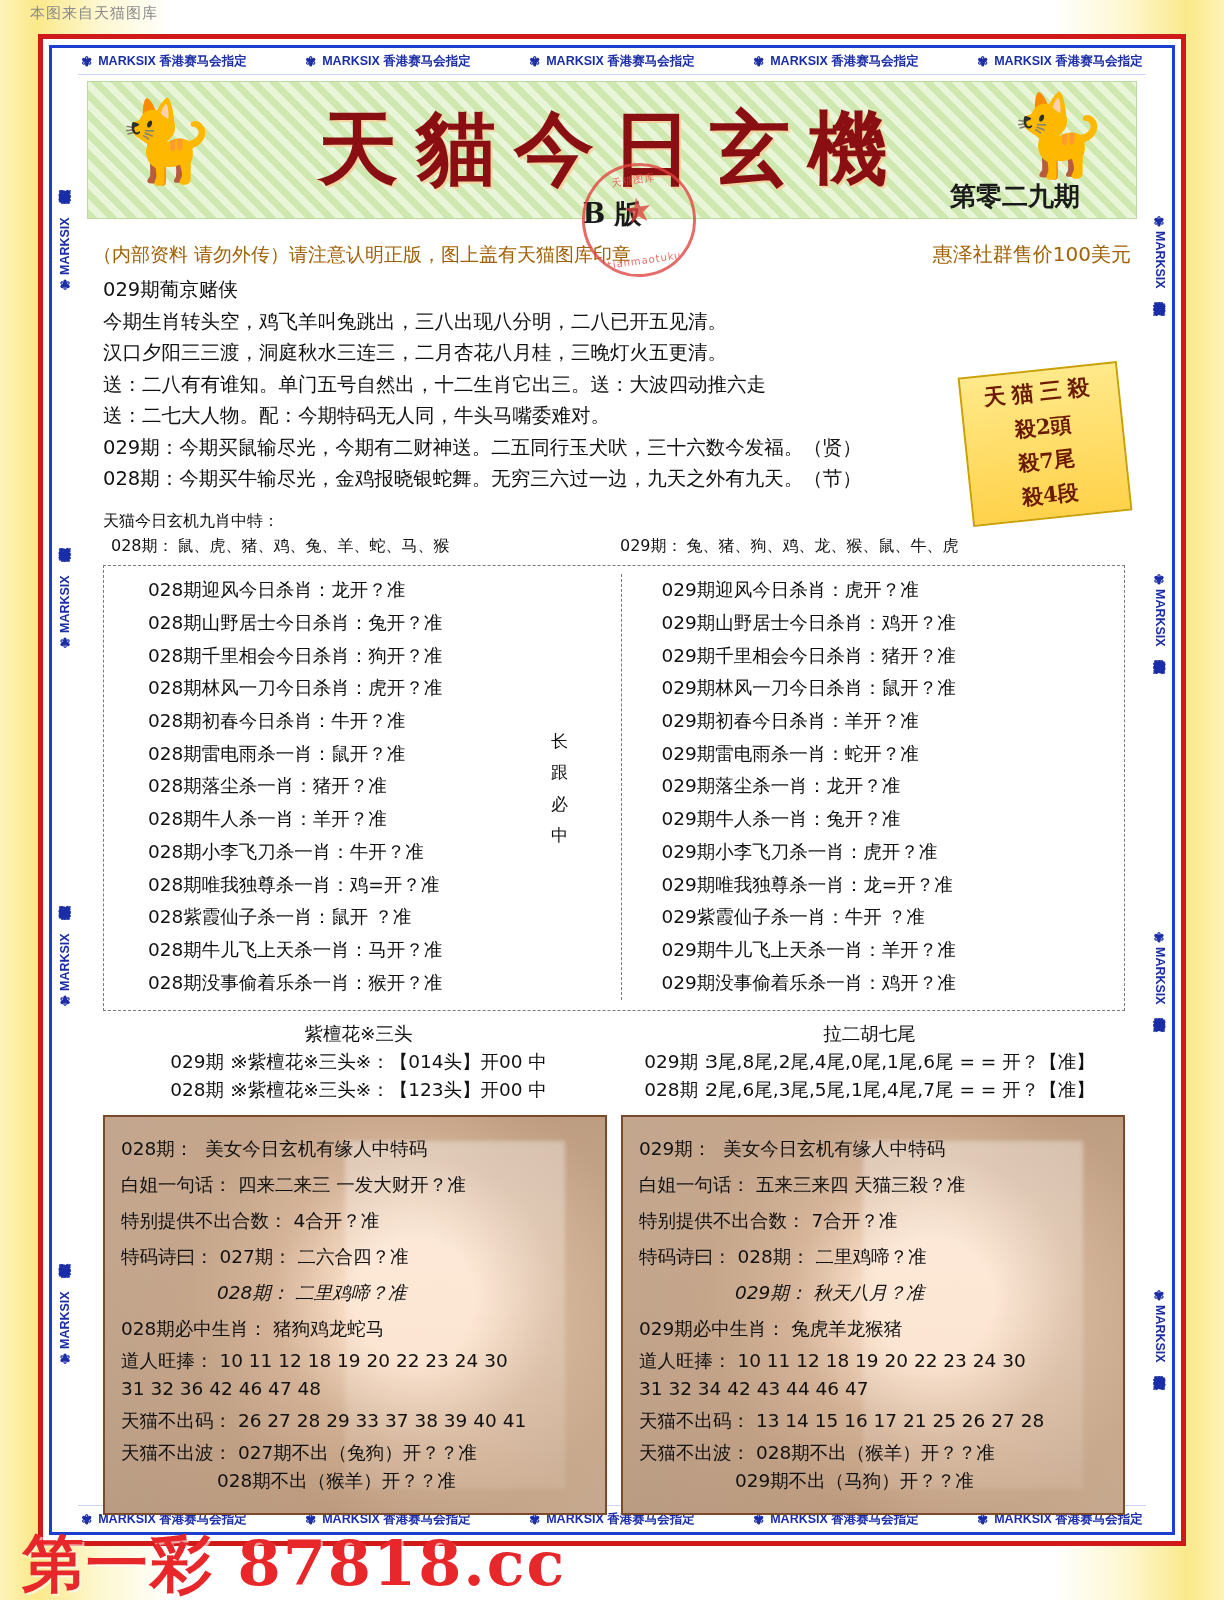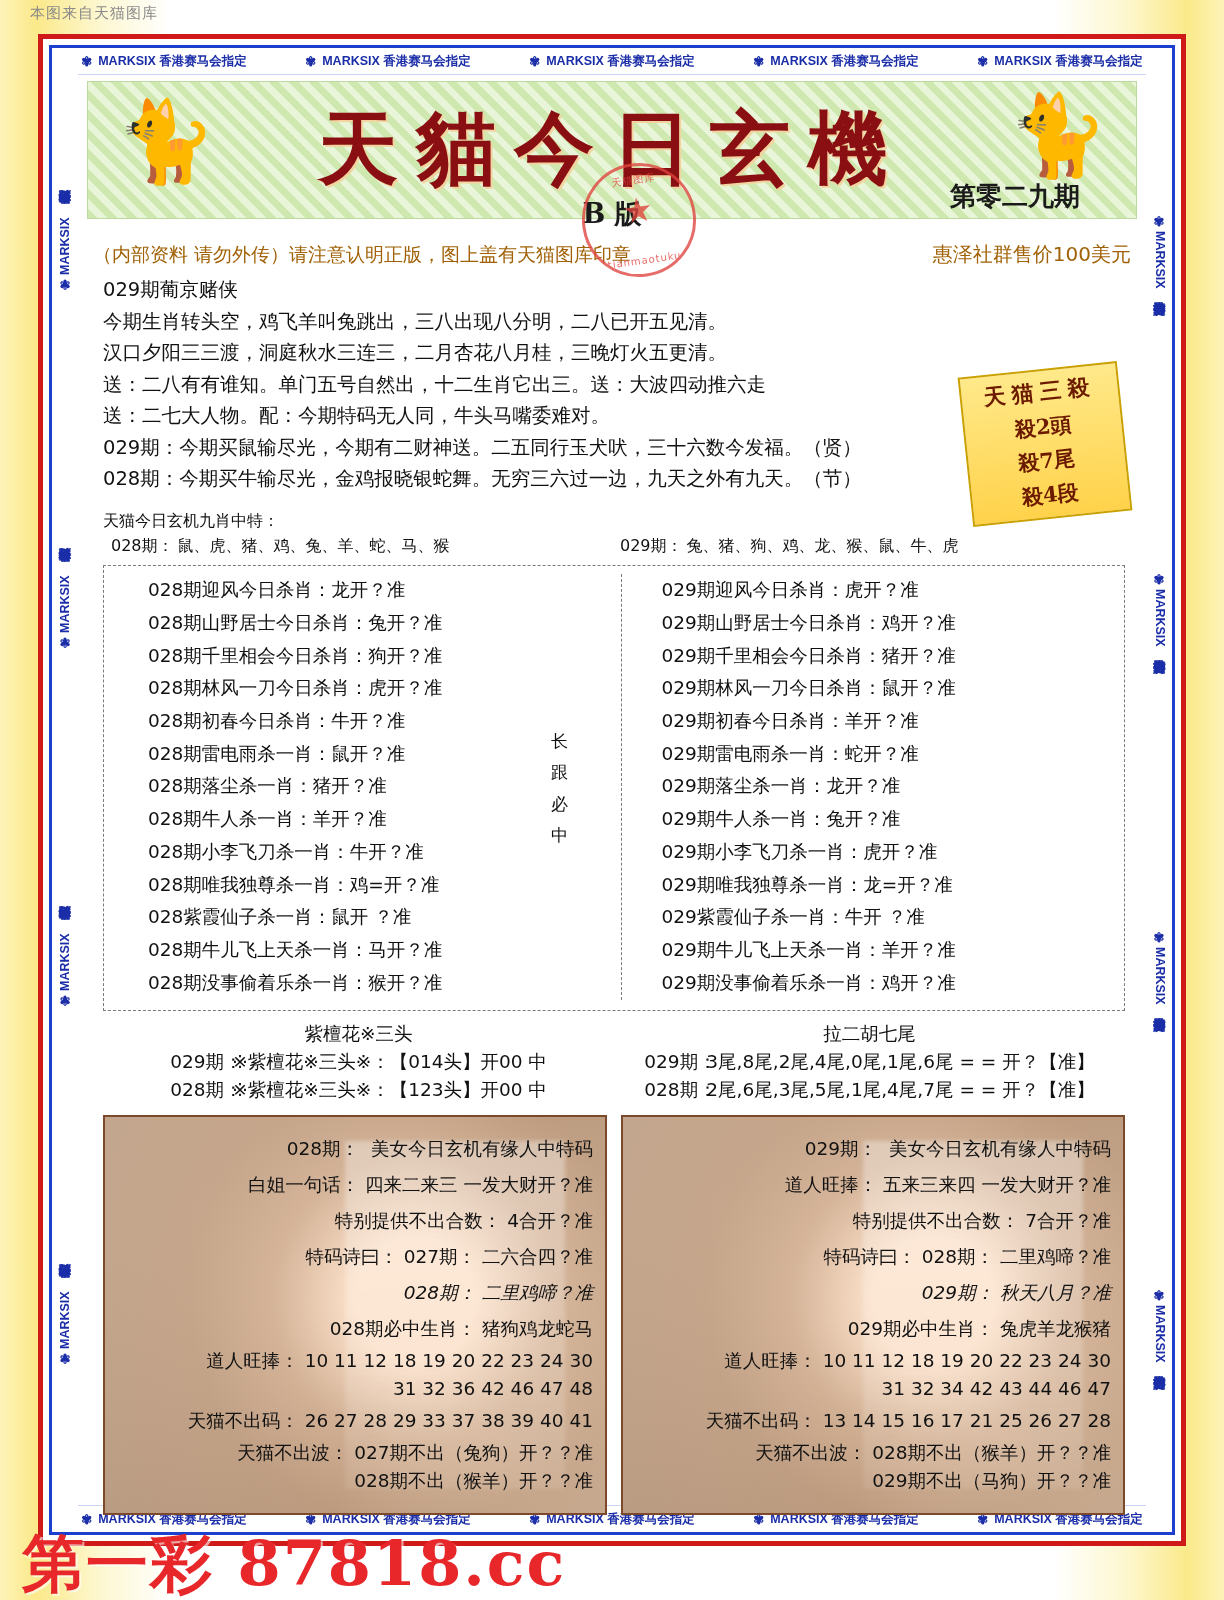--- a/index.html
+++ b/index.html
@@ -176,21 +176,21 @@
 
   .twoblk{
     display:flex;margin:10px 18px 0 22px;font-size:18.5px;color:#111;
   }
   .twoblk .c{flex:1;text-align:center;}
   .twoblk .c .hd{margin-bottom:2px;}
   .twoblk .c .ln{line-height:1.55;white-space:nowrap;}
   .twoblk .c .ln .k{display:inline-block;width:62px;}
 
   .panels{
-    display:flex;gap:14px;margin:10px 18px 0 22px;text-align:right;
+    display:flex;gap:14px;margin:10px 18px 0 22px;
   }
   .panel{
     flex:1;border:2px solid #7c4a2a;
     background:linear-gradient(160deg,#e7c9ae,#d8b293 55%,#cfa98c);
     position:relative;
     height:400px;
     overflow:hidden;
     box-sizing:border-box;
   }
   .panel .photo{
@@ -432,21 +432,21 @@
             <div><span>天猫不出码：</span> <span>26  27  28  29 33  37  38  39  40  41</span></div>
             <div class="tight"><span>天猫不出波：</span> <span>027期不出（兔狗）开？？准</span></div>
             <div class="tight" style="padding-left:96px">028期不出（猴羊）开？？准</div>
           </div>
         </div>
 
         <div class="panel">
           <div class="photo"></div>
           <div class="lines">
             <div><span>029期：</span><span style="margin-left:12px">美女今日玄机有缘人中特码</span></div>
-            <div>道人旺捧：  五来三来四 一发大财开？准</div>
+            <div>白姐一句话：  五来三来四 天猫三殺？准</div>
             <div>特别提供不出合数：  7合开？准</div>
             <div>特码诗曰：  028期：    二里鸡啼？准</div>
             <div class="indent" style="padding-left:96px">029期：    秋天八月？准</div>
             <div>029期必中生肖：  兔虎羊龙猴猪</div>
             <div class="tight"><span>道人旺捧：</span> <span>10  11  12  18  19  20  22  23  24  30</span></div>
             <div class="tight">31  32  34  42  43  44  46  47</div>
             <div><span>天猫不出码：</span> <span>13  14  15  16  17  21  25  26  27  28</span></div>
             <div class="tight"><span>天猫不出波：</span> <span>028期不出（猴羊）开？？准</span></div>
             <div class="tight" style="padding-left:96px">029期不出（马狗）开？？准</div>
           </div>

